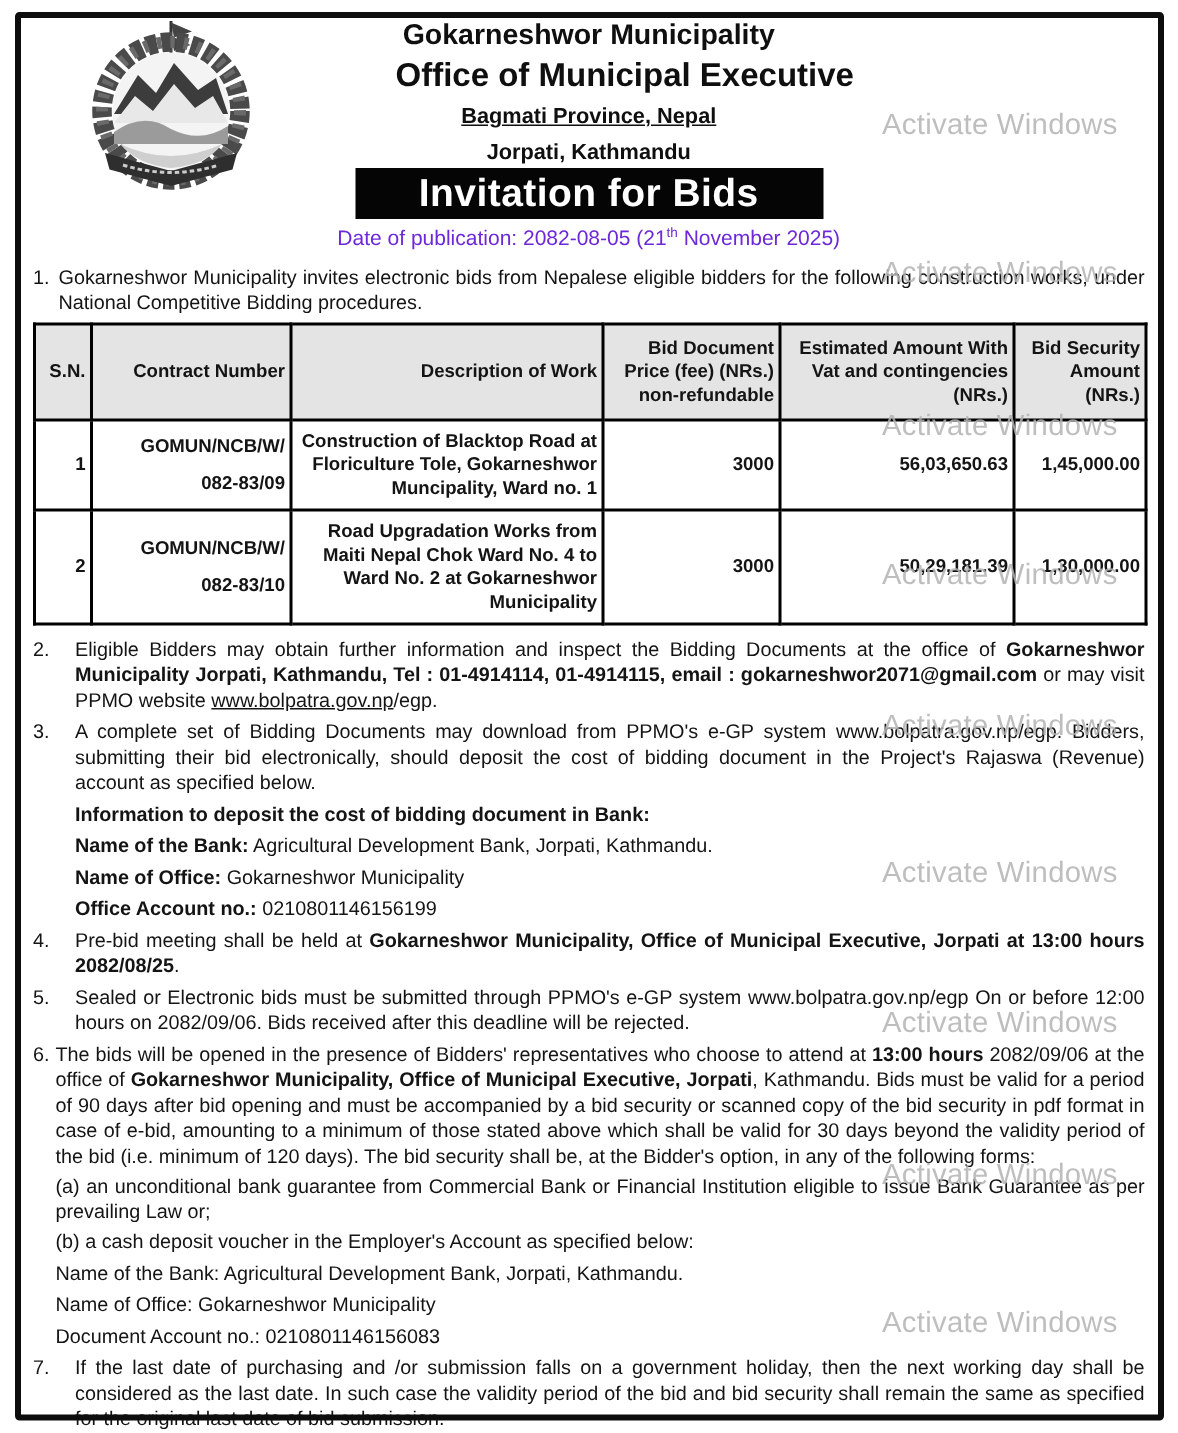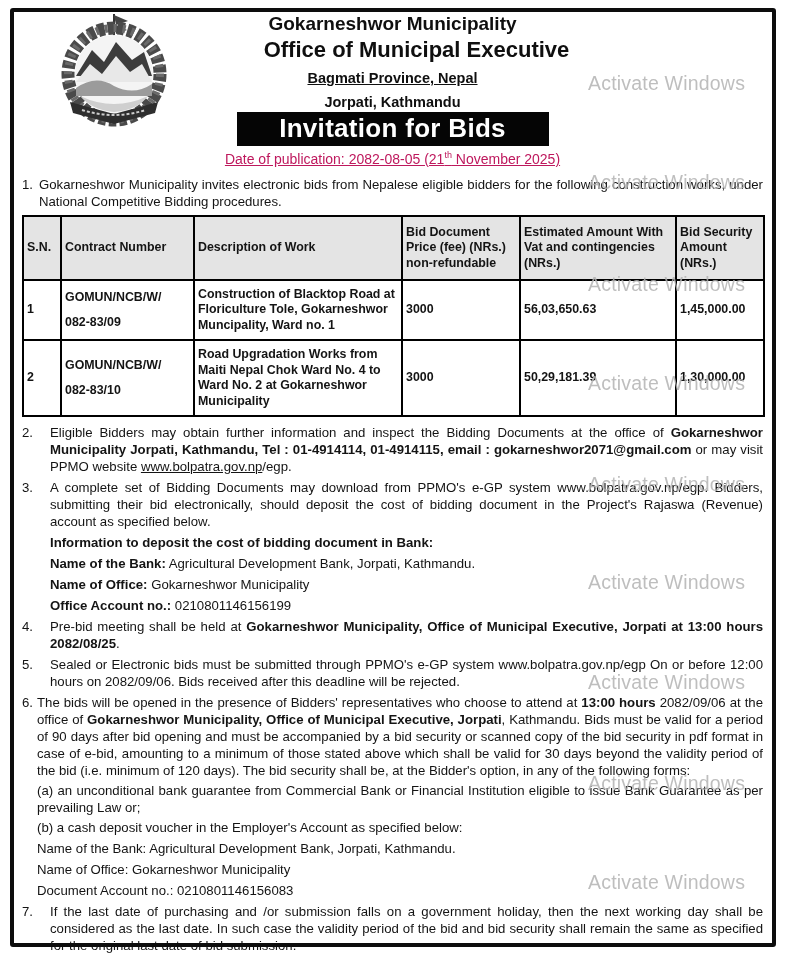--- a/index.html
+++ b/index.html
@@ -19,41 +19,41 @@
   .org       { top:13px;  font-size:19px; }
   .office    { top:37px;  font-size:22px;padding-left:48px; }
   .province  { top:70px;  font-size:14.5px;text-decoration:underline; }
   .city      { top:94px;  font-size:14.5px; }
   .banner {
     position:absolute; top:112px; left:50%; transform:translateX(-50%);
     width:312px; height:34px; background:#050505; color:#ffffff;
     font-weight:bold; font-size:26px; text-align:center; line-height:33px; z-index:1;
     letter-spacing:0.3px;
   }
-  .pubdate { position:absolute; top:150px; left:0; right:0; text-align:center; font-size:14px; color:#be185d; z-index:1;text-decoration:underline; }
+  .pubdate { position:absolute; top:150px; left:0; right:0; text-align:center; font-size:14px; color:#6d28d9; z-index:1; }
   .pubdate sup { font-size:9px; }
   
   .content { position:absolute; top:172px; left:22px; width:741px; z-index:1; font-size:13.2px; line-height:17px; color:#141414; }
   .item { display:flex; margin-top:4px; }
   .item .num { flex:0 0 28px; }
   .item.n1 .num { flex:0 0 17px; }
   .item.n6 .num { flex:0 0 15px; }
   .item .txt { flex:1; text-align:justify; }
   b { font-weight:bold; }
   .underline { text-decoration:underline; }
   .bank-title { margin-top:4px; font-weight:bold; }
   .bank-line  { margin-top:4px; }
   .opt { margin-top:3px; text-align:justify; }
   
   table.bids {
     width:741px; margin-top:5px; border-collapse:collapse; table-layout:fixed;
     border:2px solid #000;
   }
   table.bids th, table.bids td {
-    border:2px solid #000; text-align:left; vertical-align:middle;
+    border:2px solid #000; text-align:right; vertical-align:middle;
     font-weight:bold; font-size:12.4px; line-height:15.5px; padding:2px 3px; color:#141414;
   }
   table.bids thead th { background:#e4e4e4; height:64px; }
   table.bids tbody tr.r1 { height:60px; }
   table.bids tbody tr.r2 { height:76px; }
   .contract-l2 { margin-top:9px; }
   
   .watermark {
     position:absolute; left:564px; width:170px; z-index:5; pointer-events:none;
     font-size:19.5px; letter-spacing:0.2px; opacity:0.85; white-space:nowrap;

